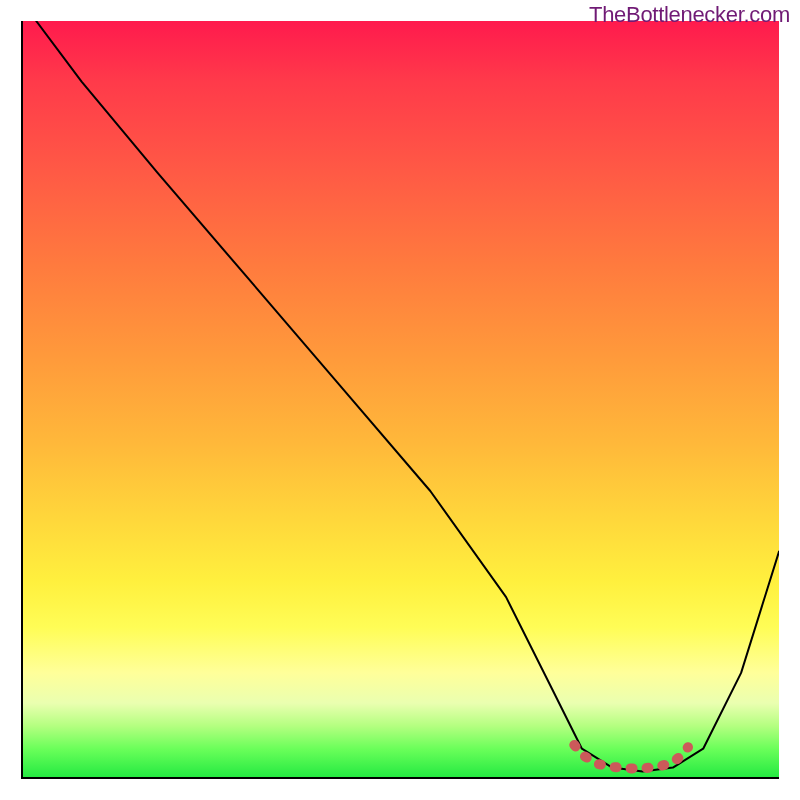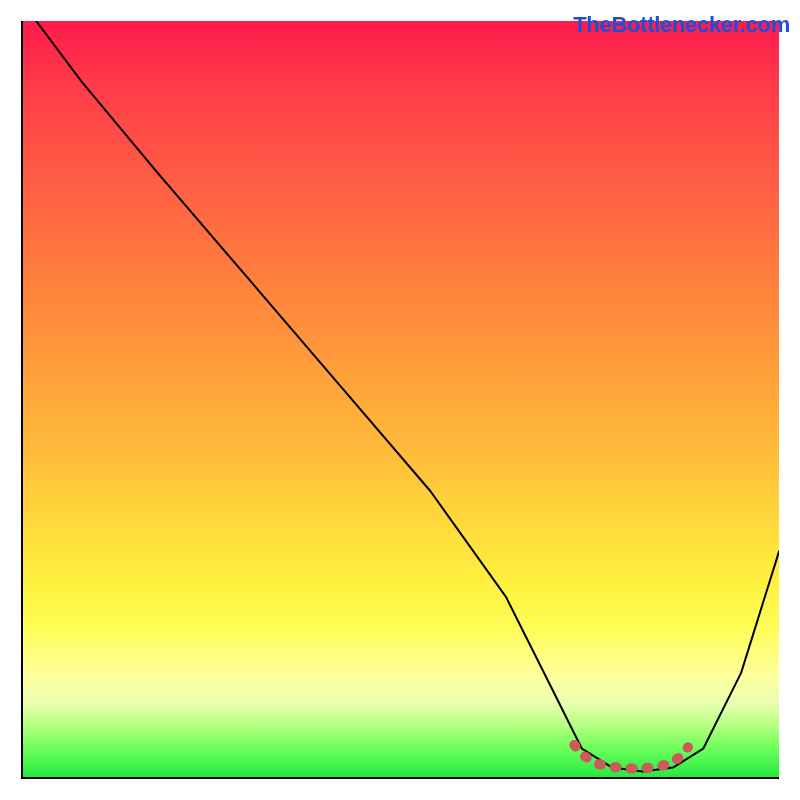--- a/index.html
+++ b/index.html
@@ -56,25 +56,25 @@
     height: 758px;
   }
   .axis-bottom {
     left: 21px;
     top: 777px;
     width: 758px;
     height: 2px;
   }
   .watermark {
     position: absolute;
-    top: 12px;
+    top: 2px;
     right: 10px;
-    color: #1d4ed8;
+    color: #701a75;
     font-size: 22px;
-    font-weight: 700;
+    font-weight: 400;
     letter-spacing: -0.3px;
   }
   svg.curves {
     position: absolute;
     inset: 0;
   }
 </style>
 </head>
 <body>
 

